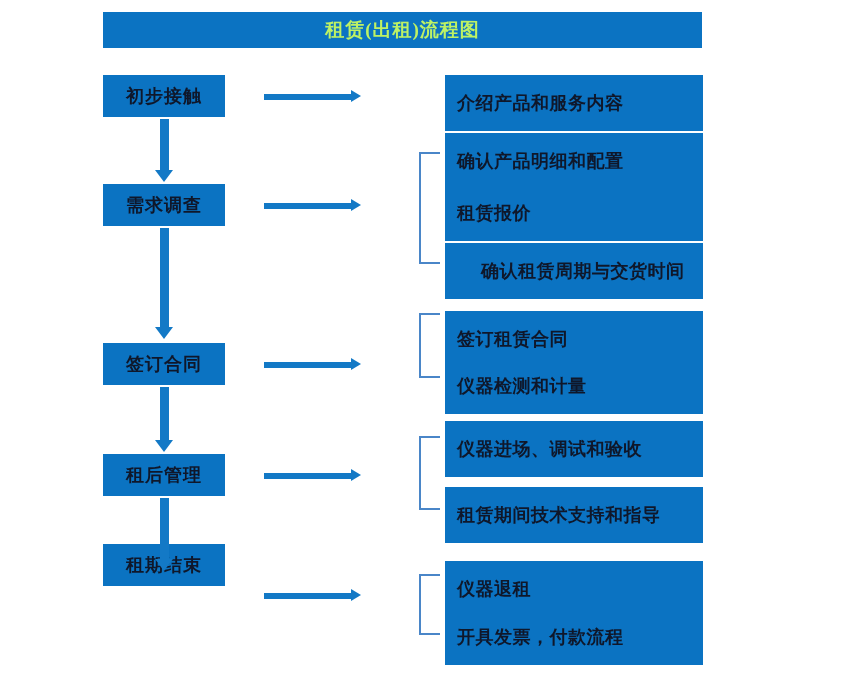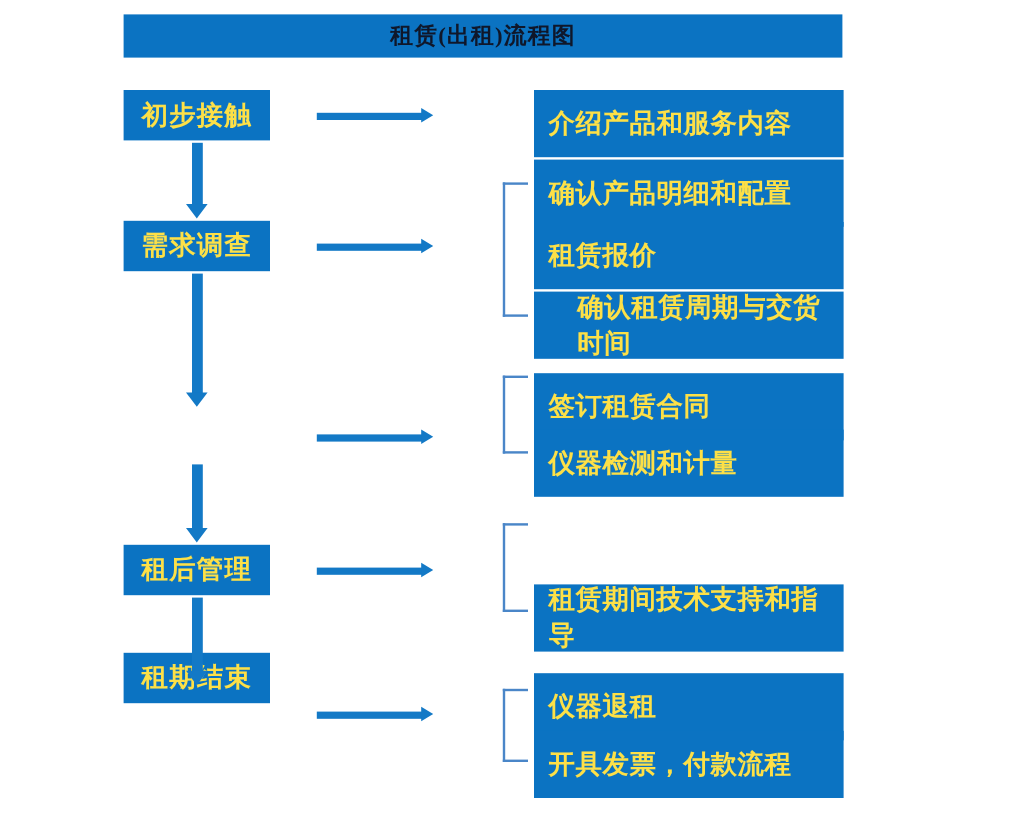--- a/index.html
+++ b/index.html
@@ -11,34 +11,34 @@
   }
   #canvas{position:relative;width:844px;height:688px;}
 
   .title-bar{
     position:absolute;
     left:103px;top:12px;width:599px;height:36px;
     background:#0b73c2;
     display:flex;align-items:center;justify-content:center;
   }
   .title-bar .title-text{
-    color:#0f172a;
+    color:#bef264;
     font-size:19px;
     font-weight:bold;
     letter-spacing:1px;
     font-family:"Liberation Serif","DejaVu Serif",serif;
   }
 
   .node{
     position:absolute;
     background:#0b73c2;
     display:flex;align-items:center;
-    color:#fde047;
+    color:#0f172a;
     font-weight:bold;
-    font-size:22px;
+    font-size:18px;
     box-sizing:border-box;
     font-family:"Liberation Serif","DejaVu Serif",serif;
   }
   .node.stage{
     left:103px;width:122px;height:42px;
     justify-content:center;
     letter-spacing:1px;
   }
   .node.detail{
     left:445px;width:258px;height:56px;
@@ -91,20 +91,23 @@
 
   <div class="title-bar">
     <span class="title-text">租赁(出租)流程图</span>
   </div>
 
   <div class="node stage" style="top:75px;">
     <span>初步接触</span>
   </div>
   <div class="node stage" style="top:184px;align-items:center;">
     <span>需求调查</span>
+  </div>
+  <div class="node stage" style="top:343px;">
+    <span>签订合同</span>
   </div>
   <div class="node stage" style="top:454px;">
     <span>租后管理</span>
   </div>
   <div class="node stage" style="top:544px;">
     <span>租期结束</span>
   </div>
 
   <div class="v-arrow" style="top:119px;height:52px;">
     <span class="shaft"></span>
@@ -160,20 +163,23 @@
   </div>
   <div class="node detail" style="top:243px;padding-left:36px;">
     <span>确认租赁周期与交货时间</span>
   </div>
   <div class="node detail" style="top:311px;">
     <span>签订租赁合同</span>
   </div>
   <div class="node detail" style="top:358px;">
     <span>仪器检测和计量</span>
   </div>
+  <div class="node detail" style="top:421px;">
+    <span>仪器进场、调试和验收</span>
+  </div>
   <div class="node detail" style="top:487px;">
     <span>租赁期间技术支持和指导</span>
   </div>
   <div class="node detail" style="top:561px;">
     <span>仪器退租</span>
   </div>
   <div class="node detail" style="top:609px;">
     <span>开具发票，付款流程</span>
   </div>
 

